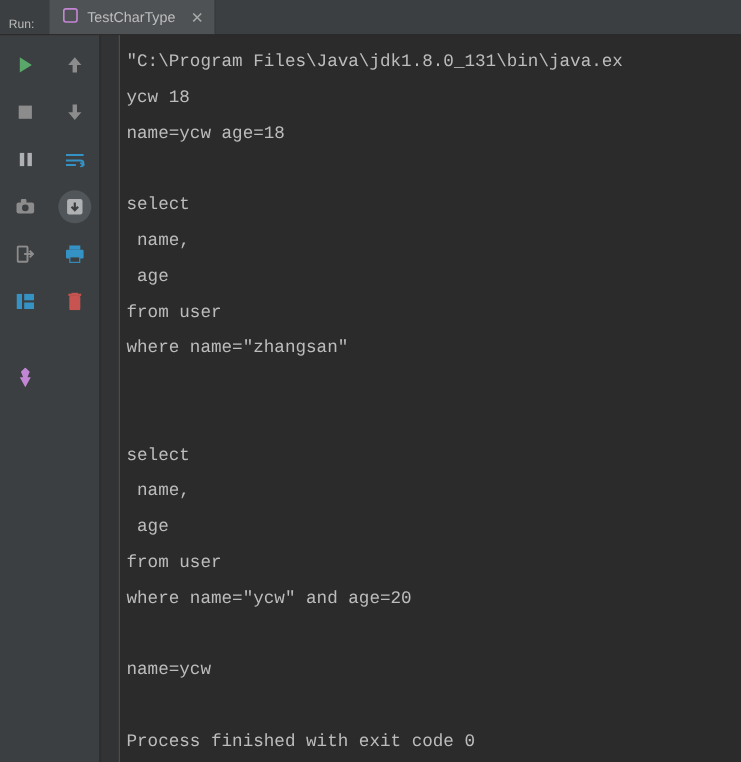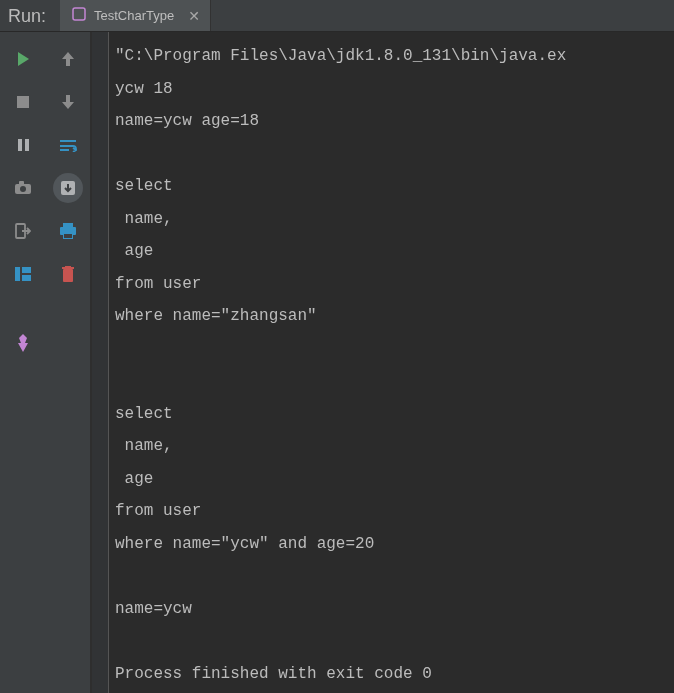--- a/index.html
+++ b/index.html
@@ -1,17 +1,17 @@
 <!DOCTYPE html>
 <html><head>
 <meta charset="utf-8">
 <style>
   html,body{margin:0;padding:0;background:#2b2b2b;font-family:"Segoe UI",Arial,sans-serif;width:674px;height:693px;overflow:hidden}
   .header{height:31px;background:#3c3f41;border-bottom:1px solid #282828;display:flex;align-items:stretch}
-  .run-label{color:#bbbbbb;font-size:18px;padding:6px 14px 0 8px}
+  .run-label{color:#bbbbbb;font-size:11px;padding:16px 14px 0 8px}
   .tab{background:#4e5254;border-right:1px solid #323232;display:flex;align-items:center;padding:0 10px 0 12px;font-size:13px;color:#bebebe}
   .tab .file-icon{margin-right:8px}
   .tab .close{margin-left:14px;color:#a8a8a8;font-size:14px}
   .body{display:flex;height:calc(693px - 31px)}
   .gutter{width:90px;background:#3c3f41;border-right:2px solid #2e2e2e;display:flex;flex-direction:row}
   .col{width:45px;display:flex;flex-direction:column;align-items:center;padding-top:12px}
   .btn{width:30px;height:30px;display:flex;align-items:center;justify-content:center;margin-bottom:13px;border-radius:16px}
   .btn svg{display:block}
   .btn.active{background:#51565a}
   .console-wrap{flex:1;display:flex;position:relative}

